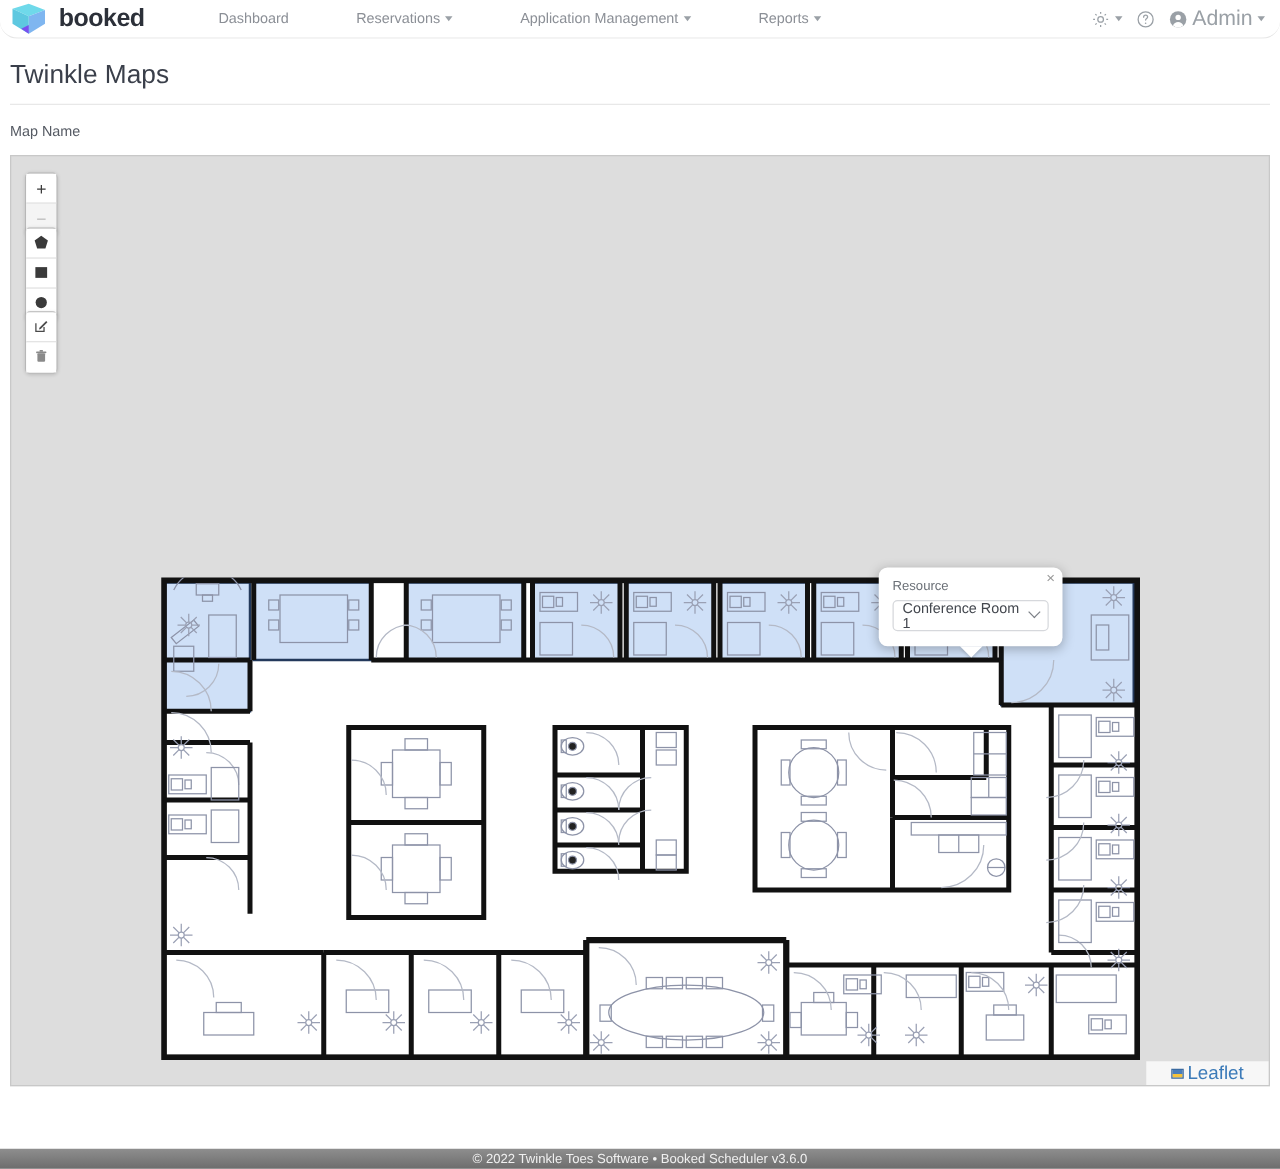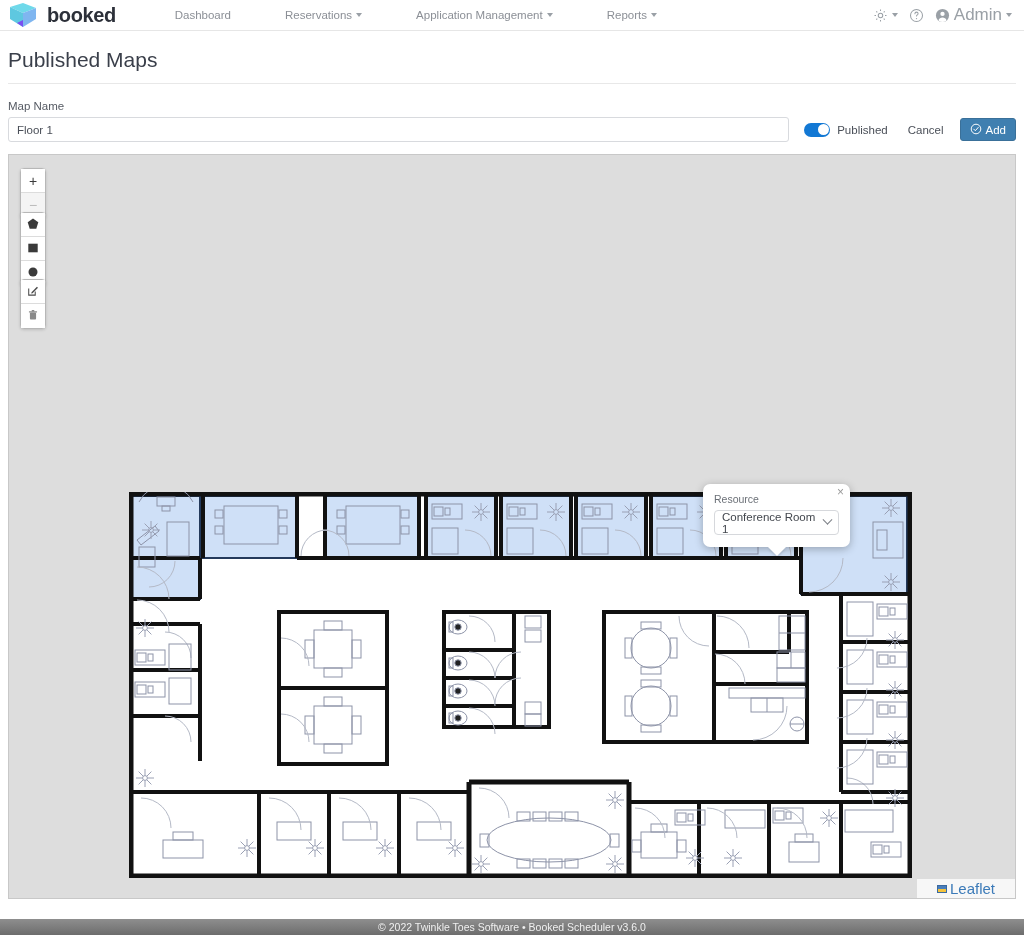--- a/index.html
+++ b/index.html
@@ -14,20 +14,21 @@
 
   
   .navbar {
     height: 31px;
     background: #ffffff;
     border-bottom: 1px solid #e6e6e6;
     display: flex;
     align-items: center;
     padding: 0 12px 0 8px;
     position: relative;
+    border-radius: 14px;
   }
   .brand { display: flex; align-items: center; gap: 9px; margin-right: 20px; }
   .brand-logo { width: 30px; height: 26px; display: block; }
   .brand-text {
     font-size: 20px; font-weight: bold; color: #2c3039;
     letter-spacing: -0.4px;
   }
   .nav-links { display: flex; align-items: center; gap: 15px; }
   .nav-link {
     font-size: 11.5px; color: #8b8f96; cursor: pointer;
@@ -243,43 +244,24 @@
         </svg>
       </span>
       <span>Admin</span>
       <i class="caret"></i>
     </div>
   </div>
 </div>
 
 <div class="page">
 
-  <h1 class="page-title">Published Maps</h1>
+  <h1 class="page-title">Twinkle Maps</h1>
 
   <div class="form-row">
     <label class="field-label">Map Name</label>
-    <div class="input-line">
-      <input class="map-name-input" type="text" value="Floor 1" style="">
-      <div class="toggle-wrap">
-        <div class="toggle">
-          <div class="knob"></div>
-        </div>
-        <span class="toggle-label">Published</span>
-      </div>
-      <span class="cancel-link">Cancel</span>
-      <button class="add-btn">
-        <span>
-          <svg width="12" height="12" viewBox="0 0 16 16" fill="none" stroke="#fff" stroke-width="1.3">
-            <circle cx="8" cy="8" r="6.4"></circle>
-            <path d="M5 8.2 7.1 10.3 11 5.9" stroke-linecap="round" stroke-linejoin="round"></path>
-          </svg>
-        </span>
-        <span>Add</span>
-      </button>
-    </div>
   </div>
 
   <div class="map-area">
 
     <div class="leaflet-ctrl ctrl-zoom">
       <div class="ctrl-item">+</div>
       <div class="ctrl-item disabled">−</div>
     </div>
 
     <div class="leaflet-ctrl ctrl-draw">

